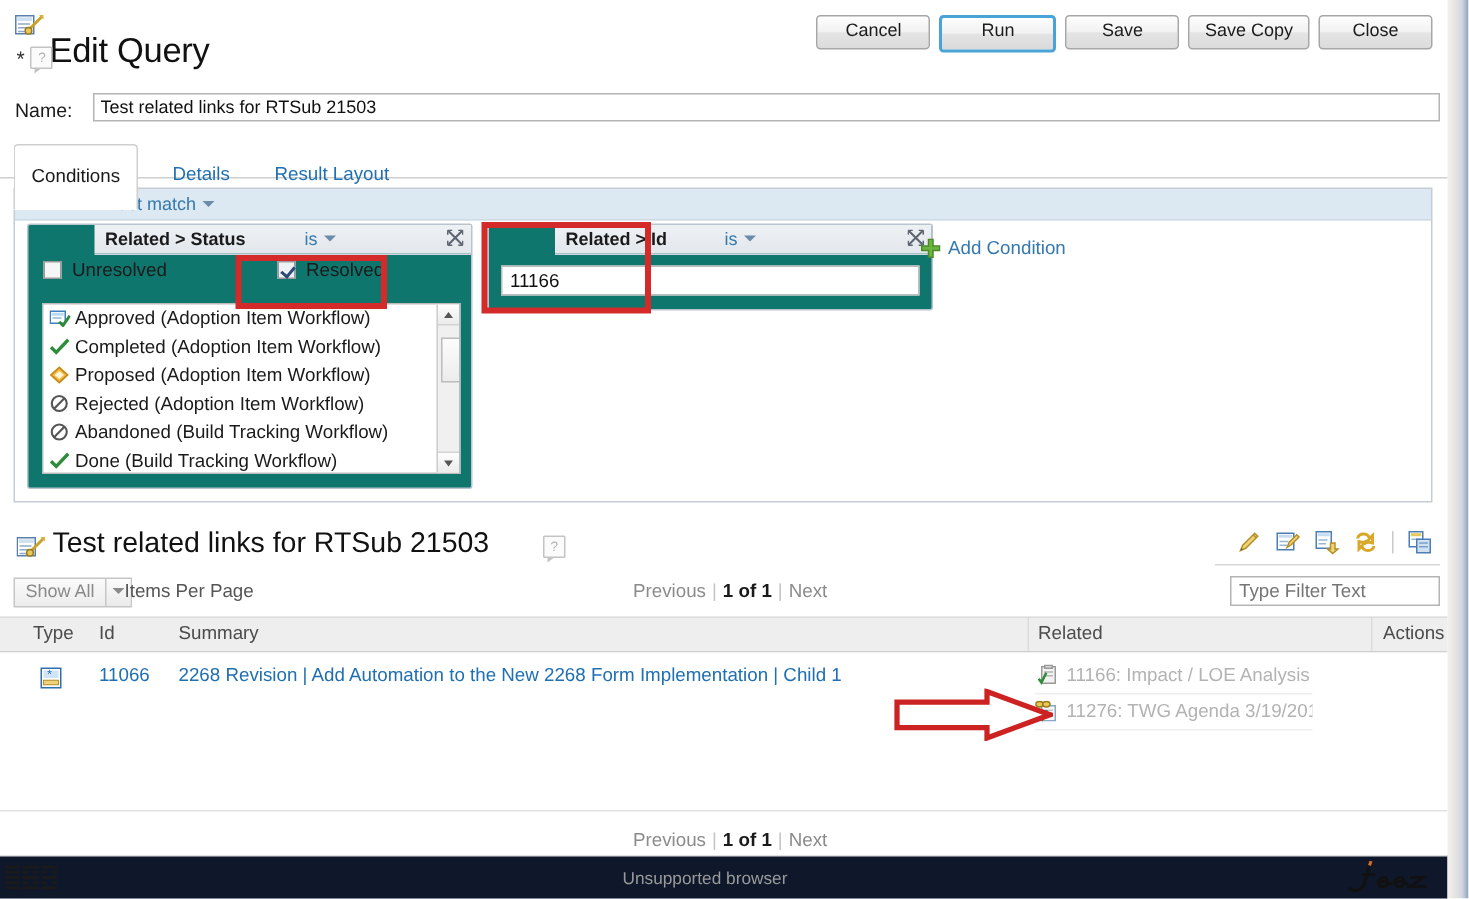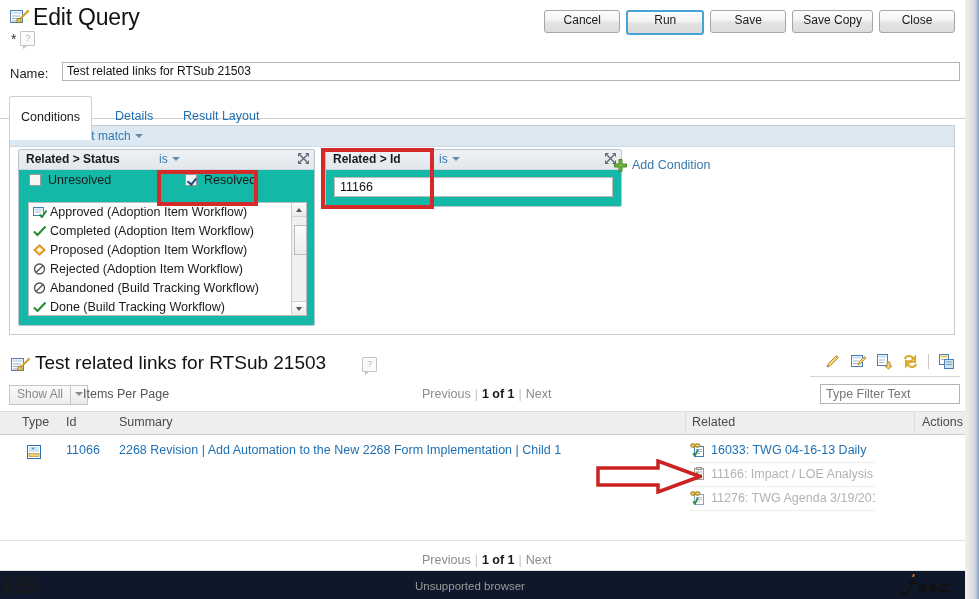--- a/index.html
+++ b/index.html
@@ -10,21 +10,21 @@
     font-size:12px;color:#222;
     position:relative;
   }
   .page{position:absolute;left:0;top:0;width:965px;height:599px;background:#fff;}
   .rightedge{position:absolute;left:965px;top:0;width:14px;height:599px;
     background:linear-gradient(to right,#f2f1ef 0%,#e7e5e2 35%,#cfd5e0 70%,#8fa0bd 100%);}
 
   
   .hdr{position:absolute;left:0;top:0;width:965px;height:52px;}
   .title-icon{position:absolute;left:10px;top:9px;width:20px;height:18px;}
-  .pagetitle{position:absolute;left:33px;top:4px;font-size:23px;color:#111;letter-spacing:-0.2px;}
+  .pagetitle{position:absolute;left:33px;top:20px;font-size:23px;color:#111;letter-spacing:-0.2px;}
   .starrow{position:absolute;left:11px;top:31px;display:flex;align-items:center;gap:4px;}
   .star{font-size:14px;color:#333;line-height:12px;}
   .qmark{display:inline-block;width:13px;height:13px;border:1px solid #c3c3c3;background:#fbfbfb;
     color:#b0b0b0;font-size:9px;line-height:12px;text-align:center;border-radius:1px;position:relative;}
   .qmark:after{content:"";position:absolute;left:2px;bottom:-4px;width:0;height:0;
     border-left:4px solid #c3c3c3;border-bottom:3px solid transparent;}
 
   .btnbar{position:absolute;right:10px;top:10px;display:flex;gap:6px;}
   .btn{
     height:21px;min-width:54px;padding:0 10px;
@@ -54,22 +54,22 @@
   
   .cond-outer{position:absolute;left:9px;top:125px;width:946px;height:210px;
     border:1px solid #c6ccd3;background:#fff;box-sizing:border-box;}
   .cond-bar{position:absolute;left:0;top:0;width:944px;height:20px;
     background:#dce8f2;border-bottom:1px solid #cfdae5;}
   .cond-and{position:absolute;left:8px;top:3px;font-size:12px;font-weight:bold;color:#1a1a1a;}
   .cond-allmatch{position:absolute;left:42px;top:3px;font-size:12px;color:#3579ad;}
   .caret{display:inline-block;width:0;height:0;margin-left:4px;vertical-align:2px;
     border-left:4px solid transparent;border-right:4px solid transparent;border-top:4px solid #6a8ca8;}
 
-  .panel{position:absolute;border:1px solid #b9c4cf;background:#14b8a6;box-sizing:border-box;
-    border-radius:2px;}
+  .panel{position:absolute;border:1px solid #b9c4cf;background:#0f766e;box-sizing:border-box;
+    border-radius:2px;padding-left:44px;}
   .panel-hd{height:19px;background:linear-gradient(to bottom,#eef1f4,#e2e7ec);
     border-bottom:1px solid #cdd5dd;position:relative;}
   .panel-hd .lbl{position:absolute;left:7px;top:2px;font-size:12px;font-weight:bold;color:#1a1a1a;}
   .panel-hd .op{position:absolute;top:2px;font-size:12px;color:#3579ad;}
   .closex{position:absolute;right:5px;top:3px;width:11px;height:11px;color:#5c6570;font-size:11px;
     line-height:11px;text-align:center;}
 
   
   #cond-status{left:18px;top:149px;width:297px;height:177px;}
   .chkrow{position:absolute;top:23px;left:0;width:100%;height:22px;text-align:center;}
@@ -426,33 +426,20 @@
           <rect x="1.5" y="1.5" width="13" height="13" fill="#fff" stroke="#2f6fad"></rect>
           <rect x="3" y="3" width="10" height="5" fill="#cfe4f5"></rect>
           <text x="5.5" y="8" font-size="8" fill="#2f6fad">*</text>
           <rect x="3" y="9.5" width="10" height="3" fill="#f0d27a" stroke="#b58f28" stroke-width="0.7"></rect>
         </svg>
       </span>
       <span class="idcell">11066</span>
       <span class="sumcell">2268 Revision | Add Automation to the New 2268 Form Implementation | Child 1</span>
 
       <div class="relcell">
-        <div class="relitem">
-          <span class="rico">
-            <svg width="16" height="14" viewBox="0 0 16 14">
-              <rect x="4.5" y="3.5" width="9" height="10" fill="#fff" stroke="#3f7fbf"></rect>
-              <line x1="6" y1="6.5" x2="12" y2="6.5" stroke="#8fb4d8"></line>
-              <line x1="6" y1="8.5" x2="12" y2="8.5" stroke="#8fb4d8"></line>
-              <line x1="6" y1="10.5" x2="10" y2="10.5" stroke="#8fb4d8"></line>
-              <ellipse cx="3" cy="2.5" rx="2.4" ry="1.8" fill="#e8c85a" stroke="#9a7b18"></ellipse>
-              <ellipse cx="7.6" cy="2.5" rx="2.4" ry="1.8" fill="#e8c85a" stroke="#9a7b18"></ellipse>
-              <path d="M3 10.5 L4.8 12.8 L8 6.5" stroke="#2e8b3a" stroke-width="1.7" fill="none"></path>
-            </svg>
-          </span><span class="rtxt">16033: TWG 04-16-13 Daily</span>
-        </div>
         <div class="relitem dim">
           <span class="rico">
             <svg width="16" height="14" viewBox="0 0 16 14">
               <rect x="4.5" y="1.5" width="9" height="11" fill="#f2f2f2" stroke="#9a9a9a"></rect>
               <rect x="6.5" y="0.5" width="5" height="2" fill="#d8d8d8" stroke="#9a9a9a"></rect>
               <line x1="6" y1="5" x2="12" y2="5" stroke="#b5b5b5"></line>
               <line x1="6" y1="7.5" x2="12" y2="7.5" stroke="#b5b5b5"></line>
               <path d="M2.5 9.5 L4.3 12 L7.5 5.5" stroke="#2e8b3a" stroke-width="1.7" fill="none"></path>
             </svg>
           </span><span class="rtxt">11166: Impact / LOE Analysis</span>

